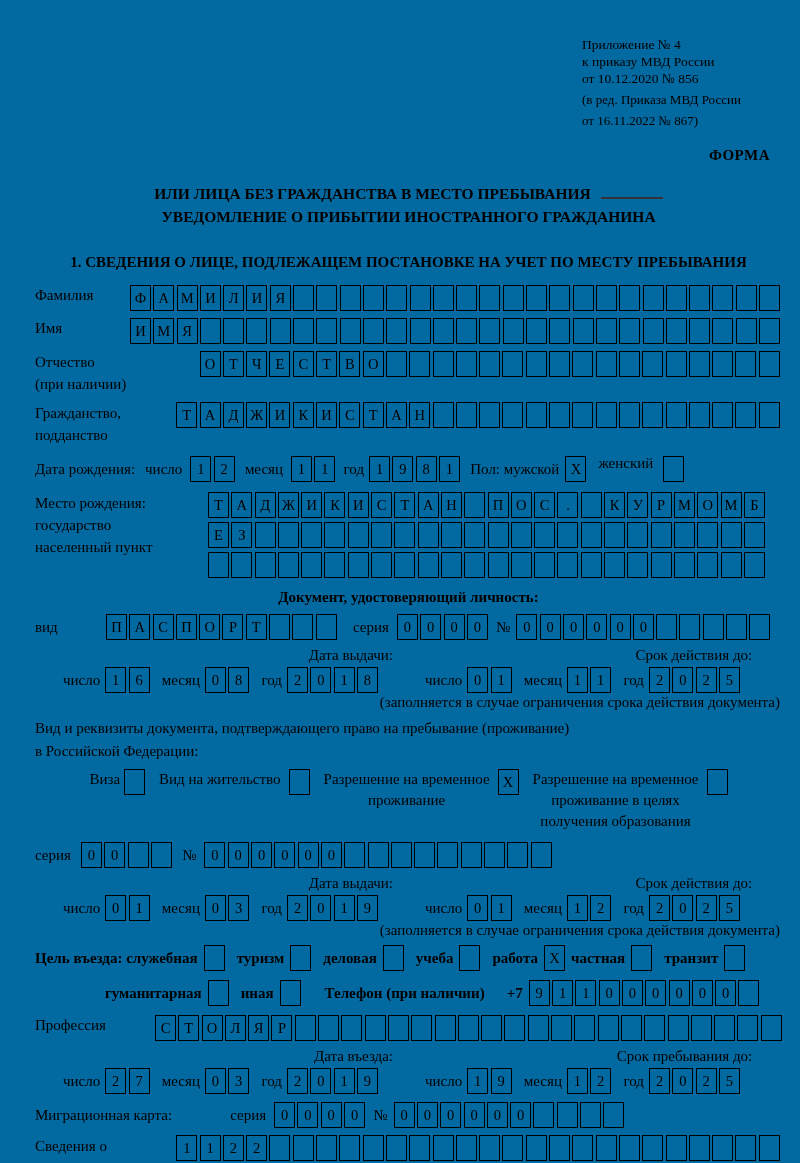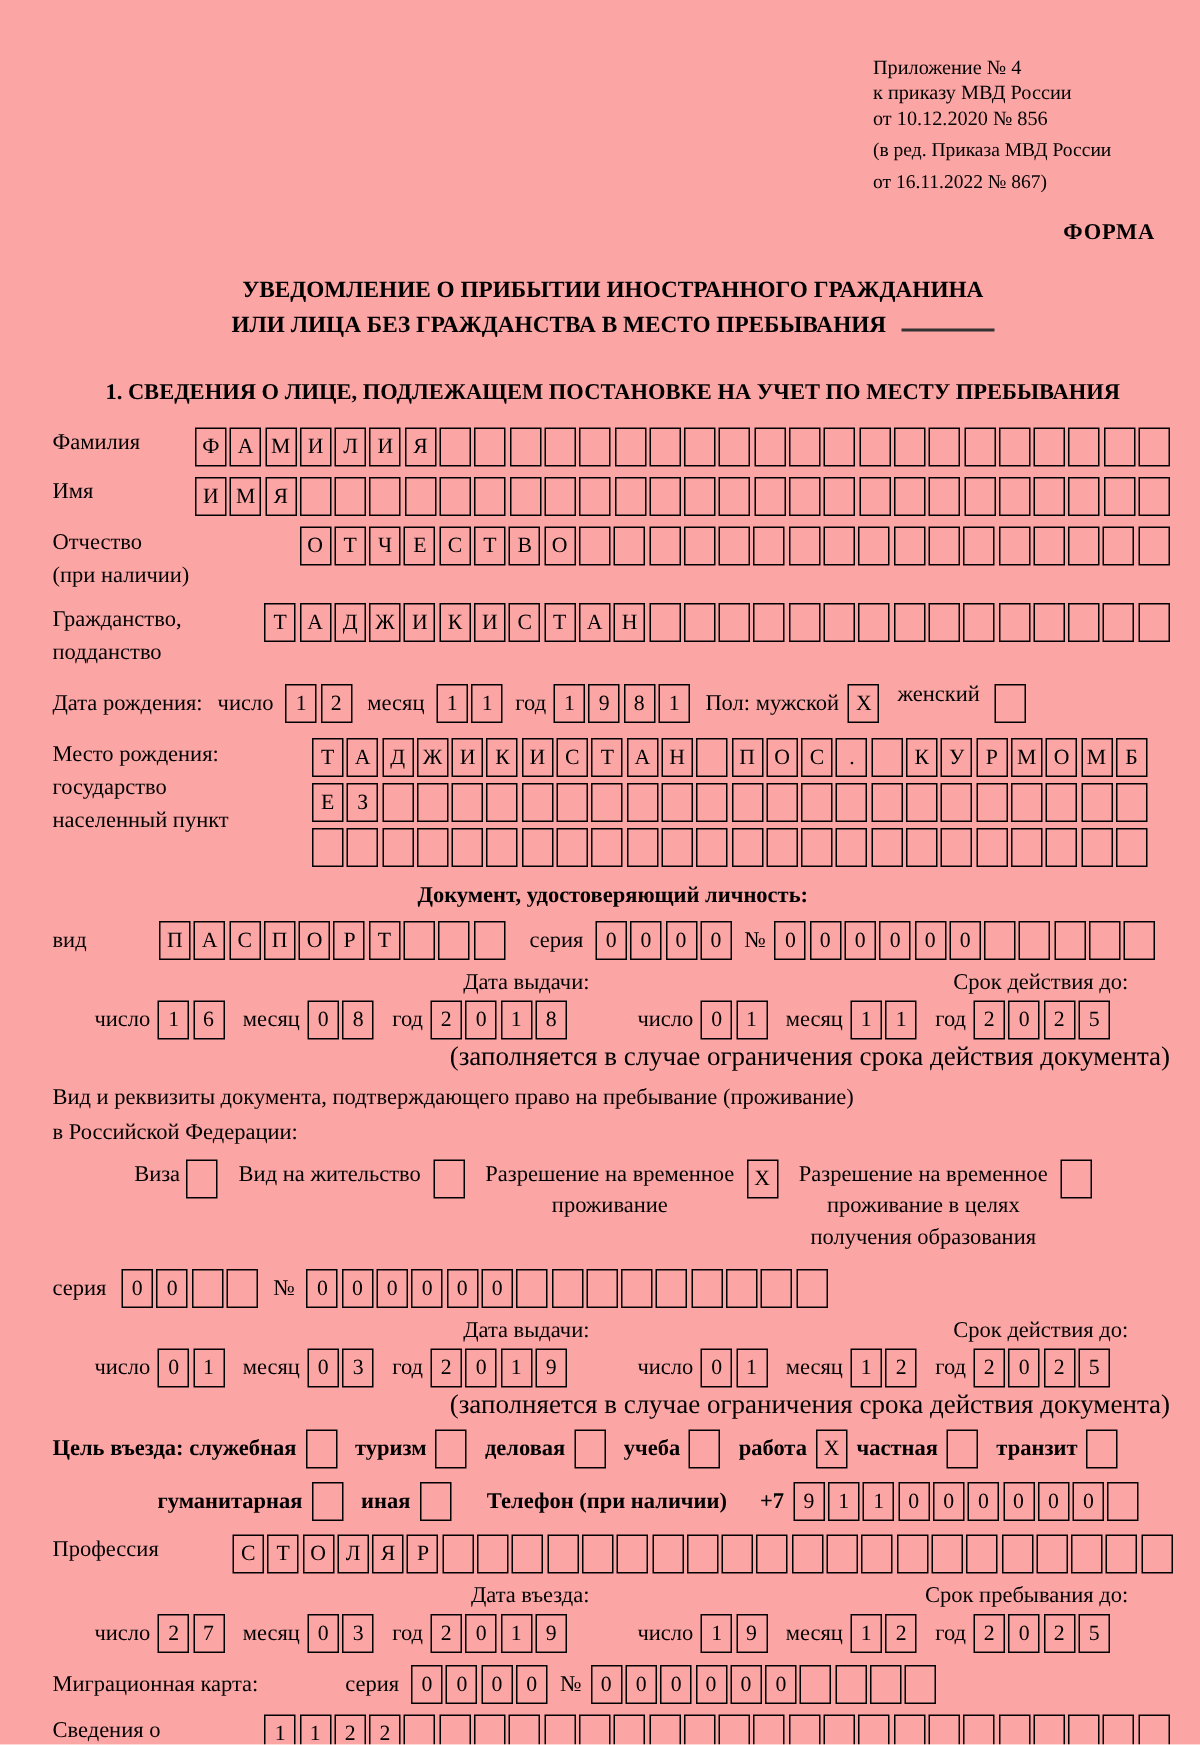--- a/index.html
+++ b/index.html
@@ -1,20 +1,20 @@
 <!DOCTYPE html>
 <html><head>
 <meta charset="utf-8">
 <style>
   * { box-sizing: border-box; }
   html,body { margin:0; padding:0; background:#fff; }
   .page {
     position: relative;
     width: 800px; height: 1163px;
-    background:#fca5a5; color:#000;
+    background:#0369a1; color:#000;
     font-family: "Liberation Serif", "DejaVu Serif", serif;
     padding: 36px 18px 10px 35px;
     overflow: hidden;
   }
   .hdr { margin-left: auto; width: 200px; font-size: 13.5px; line-height: 17px; }
   .hdr .sub { font-size: 13px; margin-top: 4px; }
   .forma { text-align: right; font-weight: bold; font-size: 15px; margin-top: 18px; padding-right: 12px; letter-spacing: .5px; }
   .title { text-align: center; font-weight: bold; font-size: 15.5px; line-height: 23px; margin-top: 18px; }
   .blank-line { display:inline-block; width: 62px; border-bottom: 2px solid #333; height: 14px; margin-left: 10px; }
   .sec-head { text-align: center; font-weight: bold; font-size: 15px; margin-top: 26px; margin-bottom: 14px; }
@@ -39,21 +39,21 @@
   .w120 { width: 120px; }
   .stack > .cells { margin-bottom: 4px; }
   .doc-head { text-align: center; font-weight: bold; font-size: 15px; margin: 6px 0 8px; }
   .dates { display: flex; margin: 2px 0 0; }
   .dcol1 { width: 330px; margin-left: 28px; }
   .dcol2 { margin-left: 32px; }
   .dhead { text-align: right; font-size: 15px; margin-bottom: 3px; }
   .dline { display: flex; align-items: center; font-size: 15px; }
   .dline .dl { margin-right: 5px; }
   .dline .cells { margin-right: 10px; }
-  .note { font-size: 18px; text-align: right; margin: 1px 2px 6px 0; }
+  .note { font-size: 15px; text-align: right; margin: 1px 2px 6px 0; }
   .para { font-size: 15px; line-height: 23px; }
   .optrow { display: flex; align-items: flex-start; margin: 6px 0 10px; font-size: 15px; justify-content: center; }
   .opt { display: flex; align-items: flex-start; margin-right: 14px; }
   .opt .olbl { text-align: center; line-height: 21px; margin-right: 8px; }
   .purpose { display: flex; align-items: center; font-size: 15px; margin-bottom: 9px; flex-wrap: nowrap; }
   .purpose .pl { margin-right: 6px; font-weight: bold; }
   .purpose .cbox { margin-right: 12px; }
   .reps { display: flex; align-items: flex-start; }
   .reps-labels { width: 150px; font-size: 15px; line-height: 22px; }
   .reps-rows .cells { margin-bottom: 5px; }
@@ -67,24 +67,24 @@
     <div>Приложение № 4</div>
     <div>к приказу МВД России</div>
     <div>от 10.12.2020 № 856</div>
     <div class="sub">(в ред. Приказа МВД России</div>
     <div class="sub">от 16.11.2022 № 867)</div>
   </div>
 
   <div class="forma">ФОРМА</div>
 
   <div class="title">
-    <div>УВЕДОМЛЕНИЕ О ПРИБЫТИИ ИНОСТРАННОГО ГРАЖДАНИНА</div>
     <div>
       <span>ИЛИ ЛИЦА БЕЗ ГРАЖДАНСТВА В МЕСТО ПРЕБЫВАНИЯ</span><span class="blank-line"></span>
     </div>
+    <div>УВЕДОМЛЕНИЕ О ПРИБЫТИИ ИНОСТРАННОГО ГРАЖДАНИНА</div>
   </div>
 
   <div class="sec-head">1. СВЕДЕНИЯ О ЛИЦЕ, ПОДЛЕЖАЩЕМ ПОСТАНОВКЕ НА УЧЕТ ПО МЕСТУ ПРЕБЫВАНИЯ</div>
 
   <div class="row">
     <div class="lbl w95">Фамилия</div>
     <div class="cells">
         <span class="cell">Ф</span>
         <span class="cell">А</span>
         <span class="cell">М</span>

